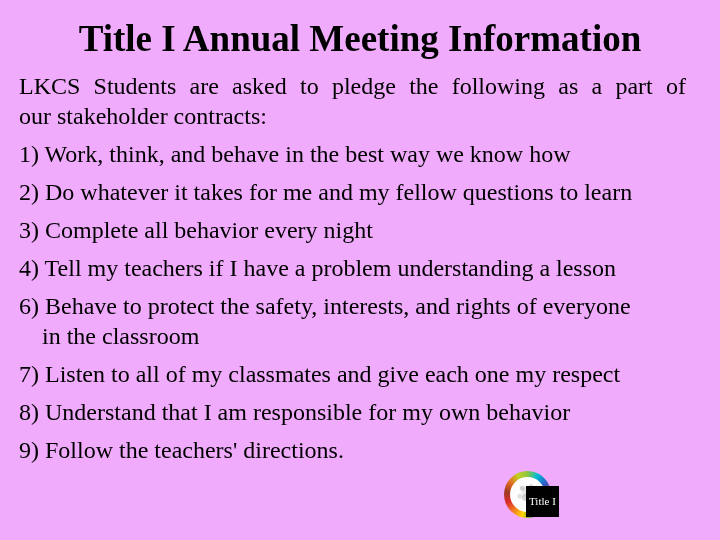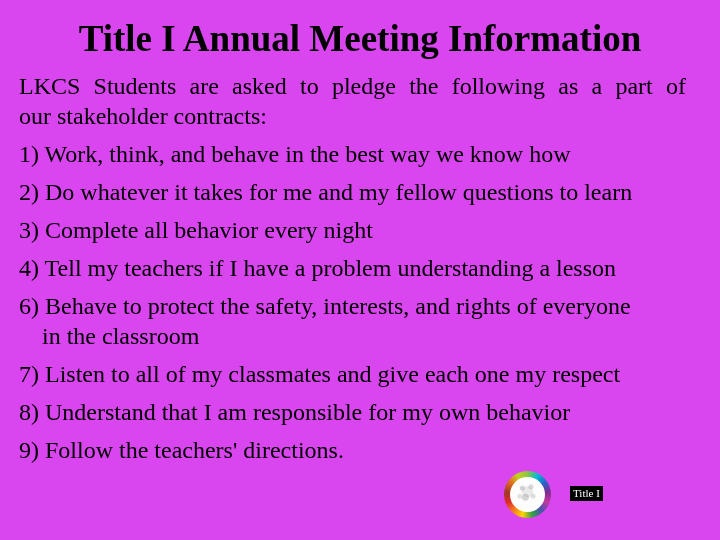--- a/index.html
+++ b/index.html
@@ -4,21 +4,21 @@
 <style>
   html, body {
     margin: 0;
     padding: 0;
     background: #ffffff;
   }
   .slide {
     position: relative;
     width: 720px;
     height: 540px;
-    background: #d946ef;
+    background: #f0abfc;
     overflow: hidden;
     font-family: "Liberation Serif", "DejaVu Serif", serif;
     color: #000000;
   }
   .title {
     position: absolute;
     top: 16px;
     left: 0;
     width: 720px;
     margin: 0;
@@ -88,24 +88,23 @@
       radial-gradient(circle at 50% 42%, rgba(160,160,160,0.22) 0 5px, rgba(0,0,0,0) 6px);
   }
   .badge {
     position: absolute;
     left: 22px;
     top: 15px;
     background: #000000;
     color: #ffffff;
     font-size: 11px;
     line-height: 15px;
-    padding: 0 3px;
+    padding: 8px 3px;
     white-space: nowrap;
     font-family: "Liberation Serif", "DejaVu Serif", serif;
-    margin-left: 44px;
   }
 </style>
 </head>
 <body>
 
 <div class="slide">
 
   <h1 class="title">Title I Annual Meeting Information</h1>
 
   <div class="content">

